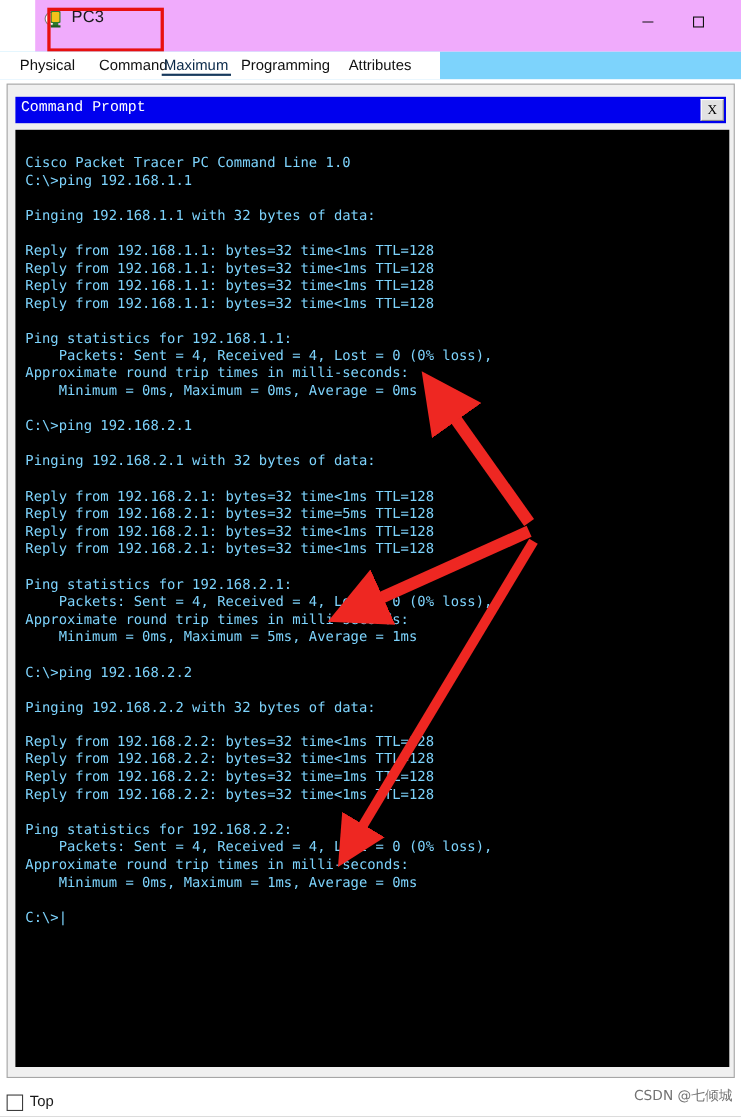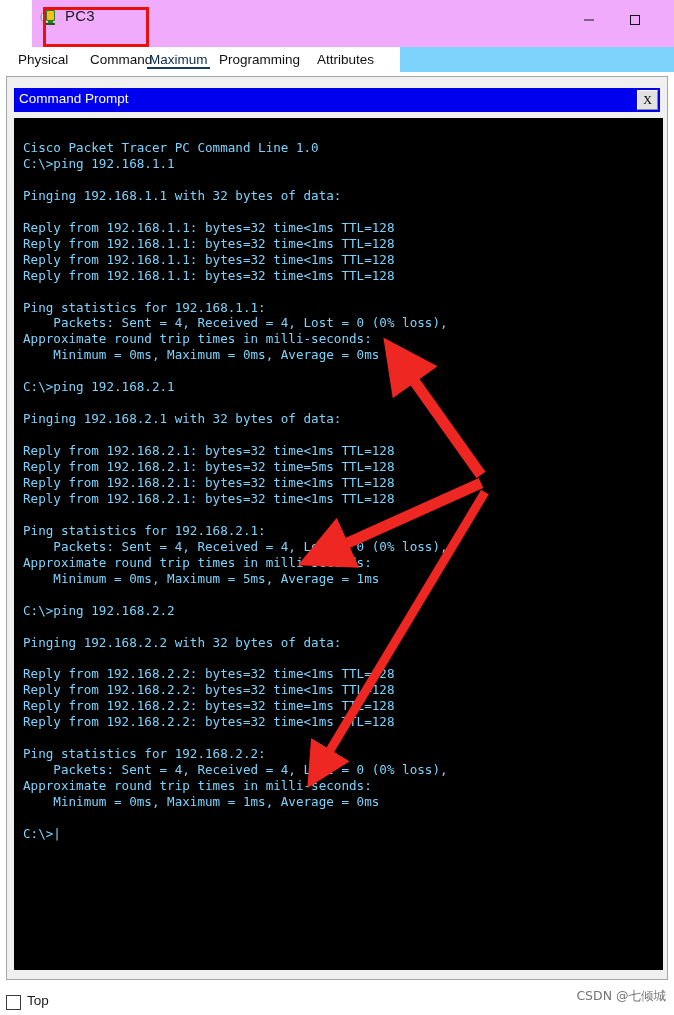--- a/index.html
+++ b/index.html
@@ -108,20 +108,21 @@
     position: absolute;
     left: 14px; top: 88px;
     width: 646px; height: 24px;
     background: #0000ee;
   }
   .cp-title {
     position: absolute;
     left: 5px; top: 3px;
     font-size: 13.5px;
     color: #ffffff;
+    font-family: Liberation Mono, monospace;
   }
   .cp-close {
     position: absolute;
     right: 2px; top: 2px;
     width: 21px; height: 20px;
     background: #e2e2e2;
     border: 1px solid #8a8a8a;
     border-top-color: #ffffff;
     border-left-color: #ffffff;
     display: flex; align-items: center; justify-content: center;

